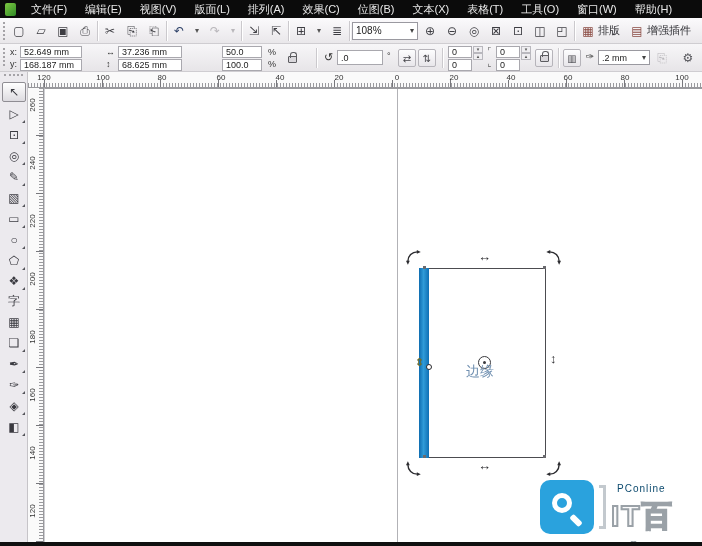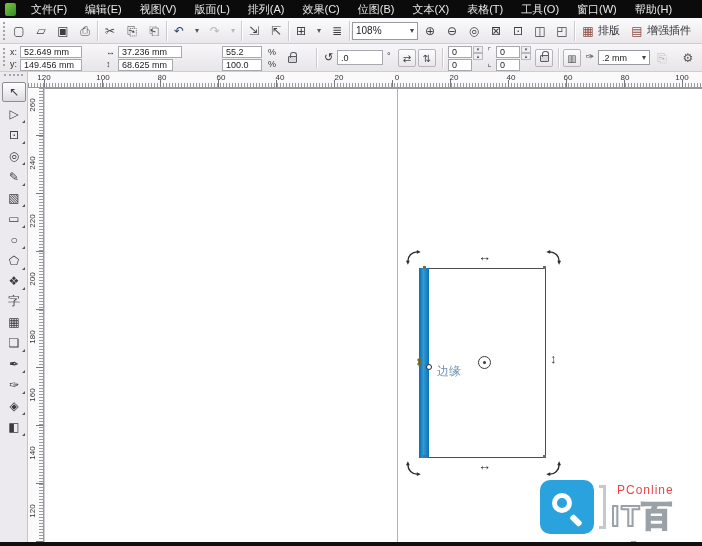--- a/index.html
+++ b/index.html
@@ -89,33 +89,33 @@
   #blue-bar { left:419px; top:268px; width:10px; height:190px;
               background:linear-gradient(90deg,#0e6cb0,#2f9bd8 45%,#0f6fb4); }
   .rothandle { width:15px; height:15px; }
   .nodesq { width:3px; height:3px; background:#6a6a6e; }
   .skewarrow { font-size:13px; font-weight:bold; color:#2c2c30; line-height:13px; }
   #rotcenter { width:13px; height:13px; border:1px solid #3a3a3e; border-radius:50%;
                display:flex; align-items:center; justify-content:center; }
   #rotcenter::after { content:''; width:3px; height:3px; background:#3a3a3e; border-radius:50%; }
   #skewcursor { font-size:11px; font-weight:bold; color:#6d6d2e; }
   #selnode { width:6px; height:6px; background:#fff; border:1px solid #2a2a2e; border-radius:50%; }
-  #sellabel { font-size:12px; color:#6f8fb0; letter-spacing:0; }
+  #sellabel { font-size:14px; color:#6f8fb0; letter-spacing:0;margin-left:29px; }
 
   
   #wm-tile { left:540px; top:480px; width:54px; height:54px; border-radius:10px;
              background:#2aa2dd; }
   #wm-glass { position:absolute; left:12px; top:13px; width:20px; height:20px;
               border:5px solid #fff; border-radius:50%; }
   #wm-handle { position:absolute; left:33px; top:34px; width:6px; height:13px; background:#fff;
                transform:rotate(-45deg); border-radius:2px; }
   #wm-bracket { left:599px; top:485px; width:7px; height:44px;
                 border-right:3px solid #c3c9ce; border-top:3px solid #c3c9ce;
                 border-bottom:3px solid #c3c9ce; }
-  #wm-brand { left:617px; top:483px; font-size:12px; color:#ef4444; letter-spacing:1px; }
+  #wm-brand { left:617px; top:483px; font-size:10px; color:#0c4a6e; letter-spacing:1px; }
   #wm-title { left:611px; top:496px; font-size:30px; font-weight:bold; color:#fbfbfc;
               -webkit-text-stroke:2px #9aa1a7; letter-spacing:2px; }
 
   #bottombar { left:0; top:542px; width:702px; height:4px; background:#101010; }
 
   .row { display:flex; align-items:center; height:100%; padding-left:3px; gap:2px; }
 </style>
 </head>
 <body>
 
@@ -181,28 +181,28 @@
     </div>
   </div>
 </div>
 
 <div id="propbar" class="abs">
   <div class="grip abs" style="left:3px;top:4px"></div>
 
   <span class="plabel abs" style="left:10px;top:47px;top:3px">x:</span>
   <div class="field abs" style="left:20px;top:2px;width:62px">52.649 mm</div>
   <span class="plabel abs" style="left:10px;top:15px">y:</span>
-  <div class="field abs" style="left:20px;top:15px;width:62px">149.456 mm</div>
+  <div class="field abs" style="left:20px;top:15px;width:62px">168.187 mm</div>
 
   <span class="plabel abs" style="left:106px;top:3px">↔</span>
   <div class="field abs" style="left:118px;top:2px;width:64px">37.236 mm</div>
   <span class="plabel abs" style="left:106px;top:15px">↕</span>
-  <div class="field abs" style="left:118px;top:15px;width:55px">68.625 mm</div>
-
-  <div class="field abs" style="left:222px;top:2px;width:40px">55.2</div>
+  <div class="field abs" style="left:118px;top:15px;width:64px">68.625 mm</div>
+
+  <div class="field abs" style="left:222px;top:2px;width:40px">50.0</div>
   <span class="plabel abs" style="left:268px;top:3px">%</span>
   <div class="field abs" style="left:222px;top:15px;width:40px">100.0</div>
   <span class="plabel abs" style="left:268px;top:15px">%</span>
   <div class="lockicon abs" style="left:288px;top:12px"></div>
 
   <div class="vsep abs" style="left:316px;top:4px"></div>
 
   <span class="plabel abs" style="left:324px;top:7px;font-size:11px">↺</span>
   <div class="field abs" style="left:337px;top:6px;width:46px;height:15px">.0</div>
   <span class="plabel abs" style="left:387px;top:7px">°</span>

